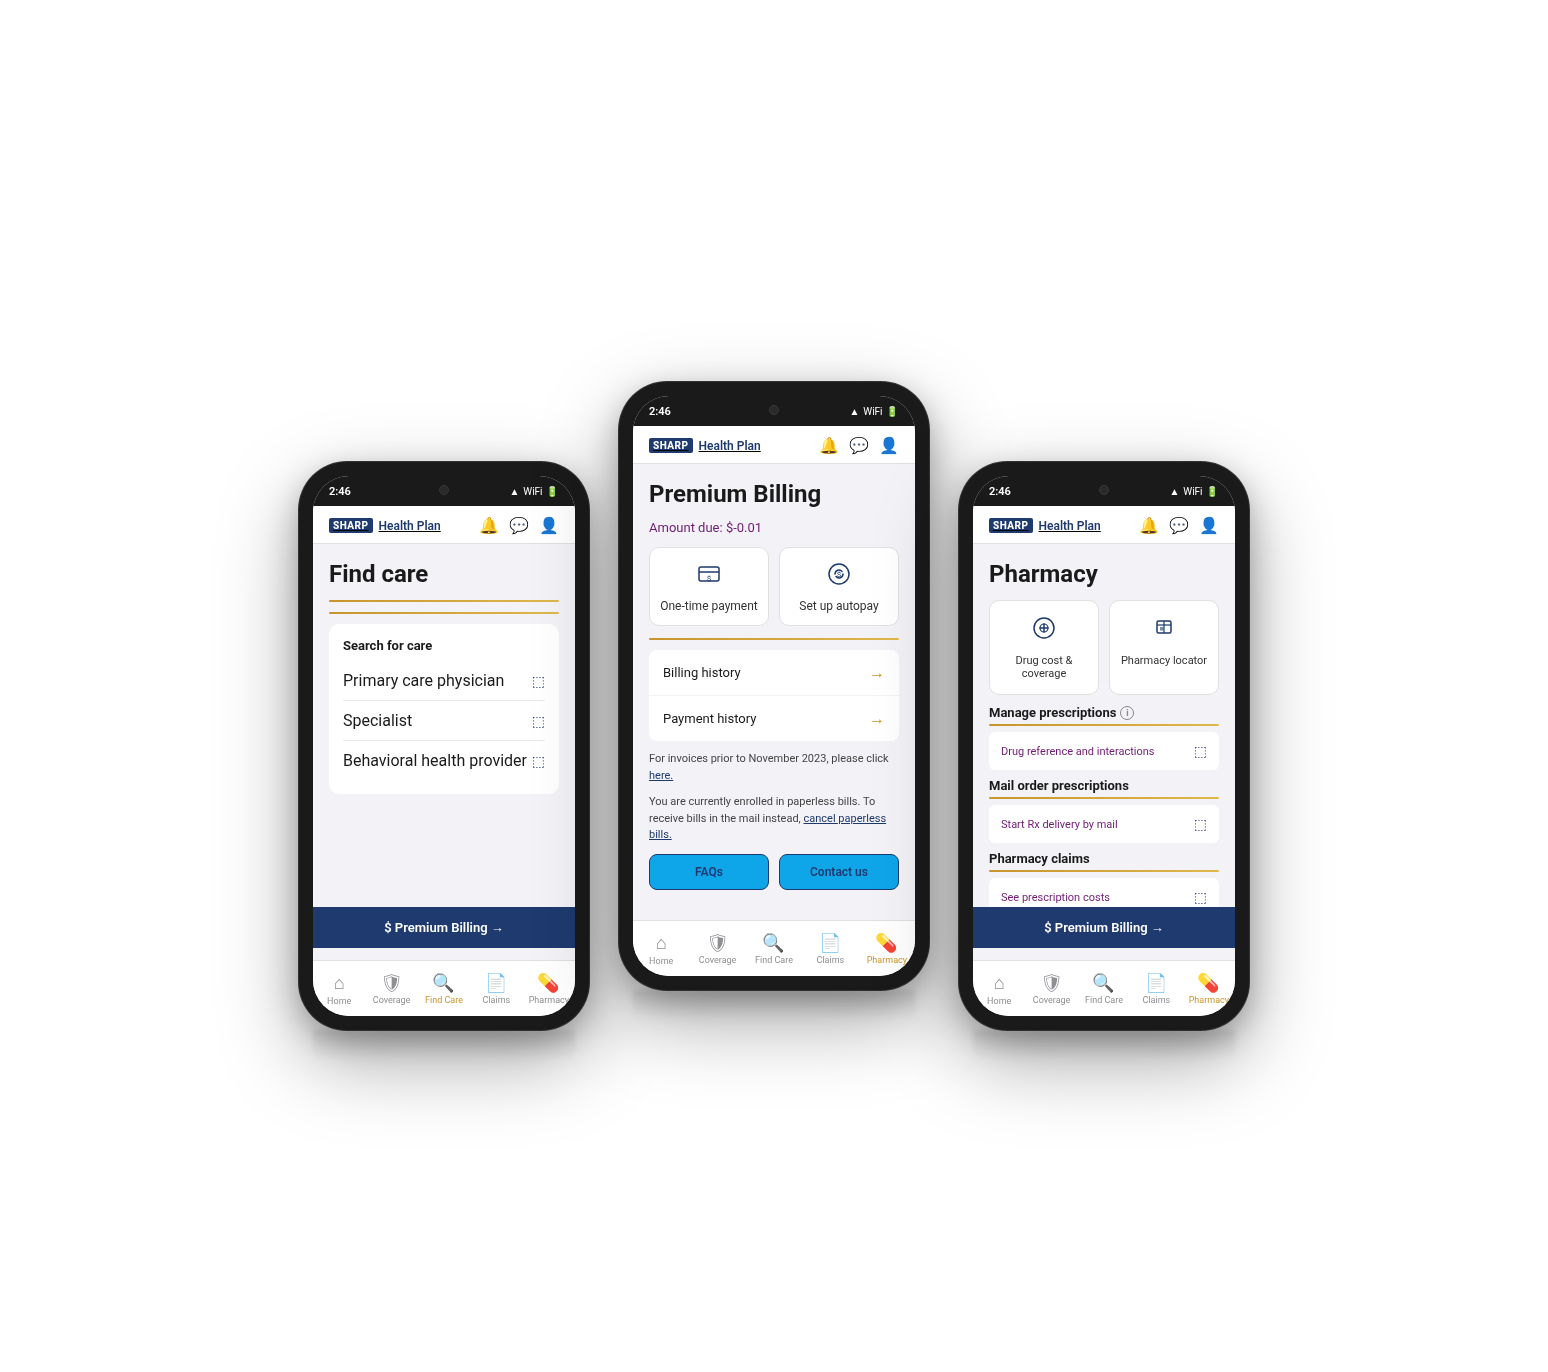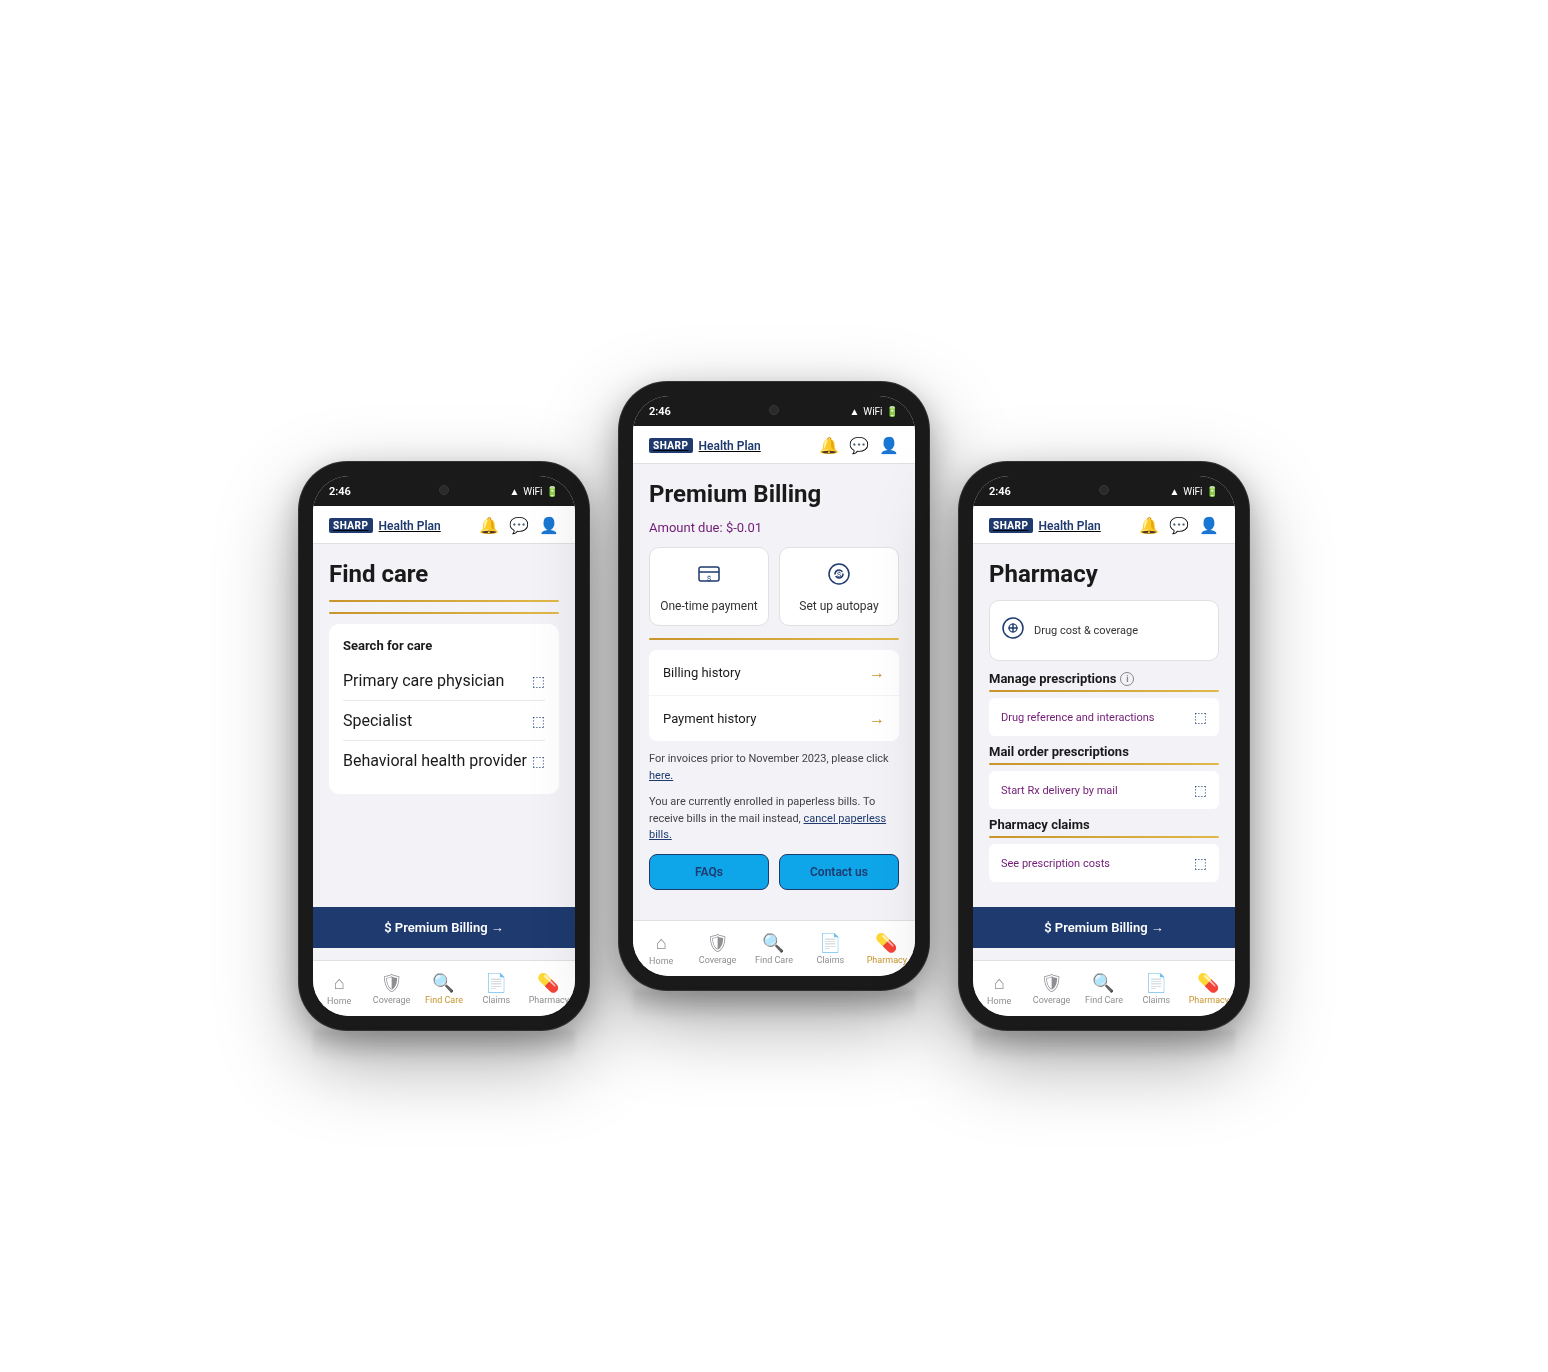--- a/index.html
+++ b/index.html
@@ -286,20 +286,21 @@
       gap: 10px;
       margin: 10px 0;
     }
     .pharmacy-card {
       flex: 1;
       background: #fff;
       border: 1px solid #e0e0e0;
       border-radius: 10px;
       padding: 14px 10px;
       display: flex;
+      flex-direction: column;
       align-items: center;
       gap: 8px;
       cursor: pointer;
     }
     .pharmacy-card-icon { font-size: 22px; color: #1e3a6e; }
     .pharmacy-card-label { font-size: 11px; color: #333; text-align: center; }
     .section-heading {
       font-size: 13px;
       font-weight: 700;
       color: #1a1a1a;
@@ -572,20 +573,31 @@
           <div class="pharmacy-card">
             <span class="pharmacy-card-icon">
               <svg width="26" height="26" viewBox="0 0 26 26" fill="none">
                 <circle cx="13" cy="13" r="10" stroke="#1e3a6e" stroke-width="1.5" fill="none"></circle>
                 <path d="M9 13h8M13 9v8" stroke="#1e3a6e" stroke-width="1.5" stroke-linecap="round"></path>
                 <circle cx="13" cy="13" r="4" stroke="#1e3a6e" stroke-width="1.2" fill="none"></circle>
               </svg>
             </span>
             <span class="pharmacy-card-label">Drug cost &amp; coverage</span>
           </div>
+          <div class="pharmacy-card">
+            <span class="pharmacy-card-icon">
+              <svg width="26" height="26" viewBox="0 0 26 26" fill="none">
+                <rect x="6" y="6" width="14" height="12" rx="1.5" stroke="#1e3a6e" stroke-width="1.5" fill="none"></rect>
+                <line x1="6" y1="10" x2="20" y2="10" stroke="#1e3a6e" stroke-width="1.2"></line>
+                <line x1="13" y1="6" x2="13" y2="18" stroke="#1e3a6e" stroke-width="1.2"></line>
+                <rect x="9" y="12" width="3.5" height="3.5" rx="0.5" fill="#1e3a6e" opacity="0.6"></rect>
+              </svg>
+            </span>
+            <span class="pharmacy-card-label">Pharmacy locator</span>
+          </div>
         </div>
 
         <div class="section-heading">
           <span class="section-heading-sub">
             <span>Manage prescriptions</span>
             <span class="info-circle">i</span>
           </span>
         </div>
         <div class="gold-divider" style="margin:4px 0 6px;"></div>
         <div class="pharmacy-row">

